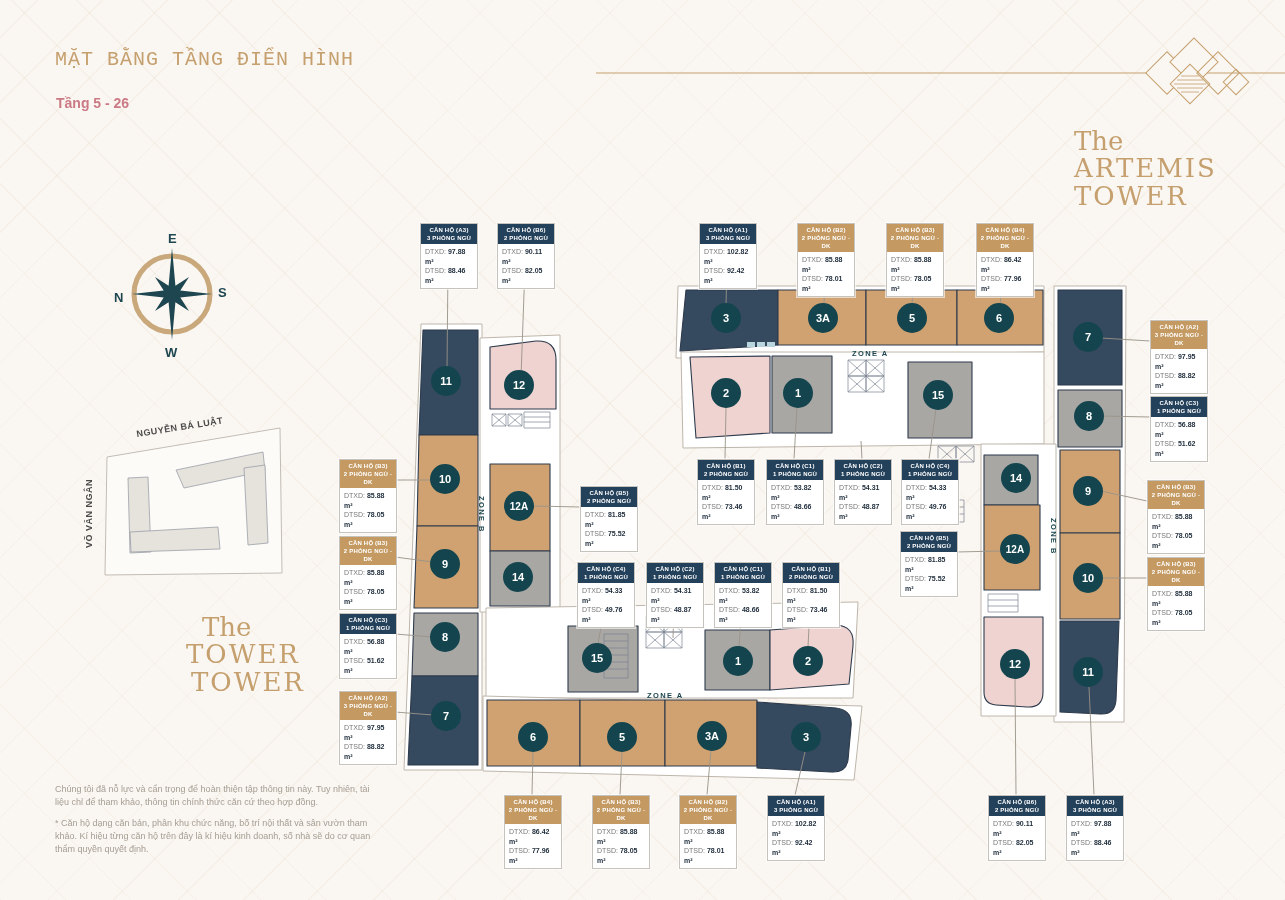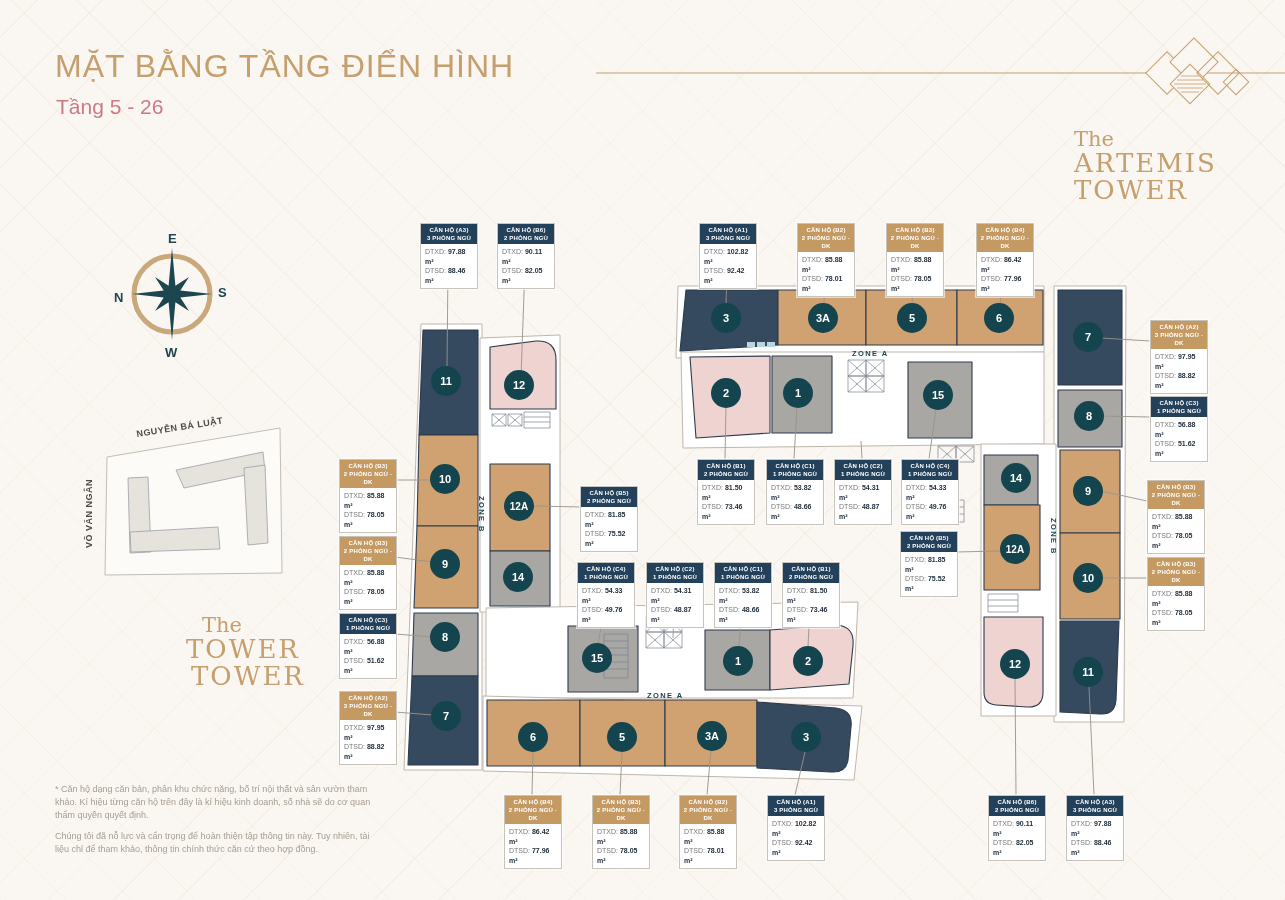--- a/index.html
+++ b/index.html
@@ -3,24 +3,24 @@
 <meta charset="utf-8">
 <style>
   html,body{margin:0;padding:0;background:#e8e4de;}
   .canvas{position:relative;width:1285px;height:900px;margin:0 auto;overflow:hidden;
     background-color:#faf6f1;
     background-image:
       repeating-linear-gradient(45deg, rgba(197,160,110,0.08) 0 1px, transparent 1px 46px),
       repeating-linear-gradient(-45deg, rgba(197,160,110,0.08) 0 1px, transparent 1px 46px);
     font-family:"Liberation Sans", sans-serif;}
   .abs{position:absolute;}
-  .page-title{font-family:Liberation Sans, sans-serif;font-size:32px;letter-spacing:1px;color:#c5a06e;white-space:nowrap;}
-  .page-subtitle{font-size:21px;color:#cb7a85;}
+  .page-title{font-family:Liberation Mono, monospace;font-size:20px;letter-spacing:1px;color:#c5a06e;white-space:nowrap;}
+  .page-subtitle{font-size:14px;color:#cb7a85;font-weight:bold;}
   .tower-label{font-family:"DejaVu Serif", serif;color:#c5a06e;line-height:1.05;}
-  .tower-label .pre{font-size:21px;display:block;}
+  .tower-label .pre{font-size:26px;display:block;}
   .tower-label .big{font-size:26px;letter-spacing:2px;display:block;}
   svg{position:absolute;left:0;top:0;}
   .callout{position:absolute;width:56px;background:#ffffff;border:1px solid #c6c2bc;z-index:6;box-shadow:0 0 0 1px rgba(255,255,255,0.6);}
   .co-head{color:#fff;font-size:6px;font-weight:bold;line-height:8px;padding:2px 1px;text-align:center;letter-spacing:0.2px;}
   .navy .co-head{background:#24415b;}
   .tan .co-head{background:#c49a62;}
   .co-body{padding:3px 2px 3px 4px;font-size:7px;line-height:9.5px;color:#777;text-align:left;}
   .co-body b{color:#1d2b3a;font-weight:bold;}
   .ucircle{position:absolute;width:30px;height:30px;border-radius:50%;background:#14454e;color:#fff;
     font-weight:bold;font-size:11px;display:flex;align-items:center;justify-content:center;
@@ -568,17 +568,17 @@
         <div>CĂN HỘ (A3)</div>
         <div>3 PHÒNG NGỦ</div>
       </div>
     <div class="co-body">
         <div><span>DTXD:</span> <b>97.88 m²</b></div>
         <div><span>DTSD:</span> <b>88.46 m²</b></div>
       </div>
   </div>
 
   <div class="disclaimer" style="left:55px;top:783px;">
+    <p>Chúng tôi đã nỗ lực và cẩn trọng để hoàn thiện tập thông tin này. Tuy nhiên, tài liệu chỉ để tham khảo, thông tin chính thức căn cứ theo hợp đồng.</p>
     <p>* Căn hộ dạng căn bản, phân khu chức năng, bố trí nội thất và sân vườn tham khảo. Kí hiệu từng căn hộ trên đây là kí hiệu kinh doanh, số nhà sẽ do cơ quan thẩm quyền quyết định.</p>
-    <p>Chúng tôi đã nỗ lực và cẩn trọng để hoàn thiện tập thông tin này. Tuy nhiên, tài liệu chỉ để tham khảo, thông tin chính thức căn cứ theo hợp đồng.</p>
   </div>
 
 </div>
 
 </body></html>

